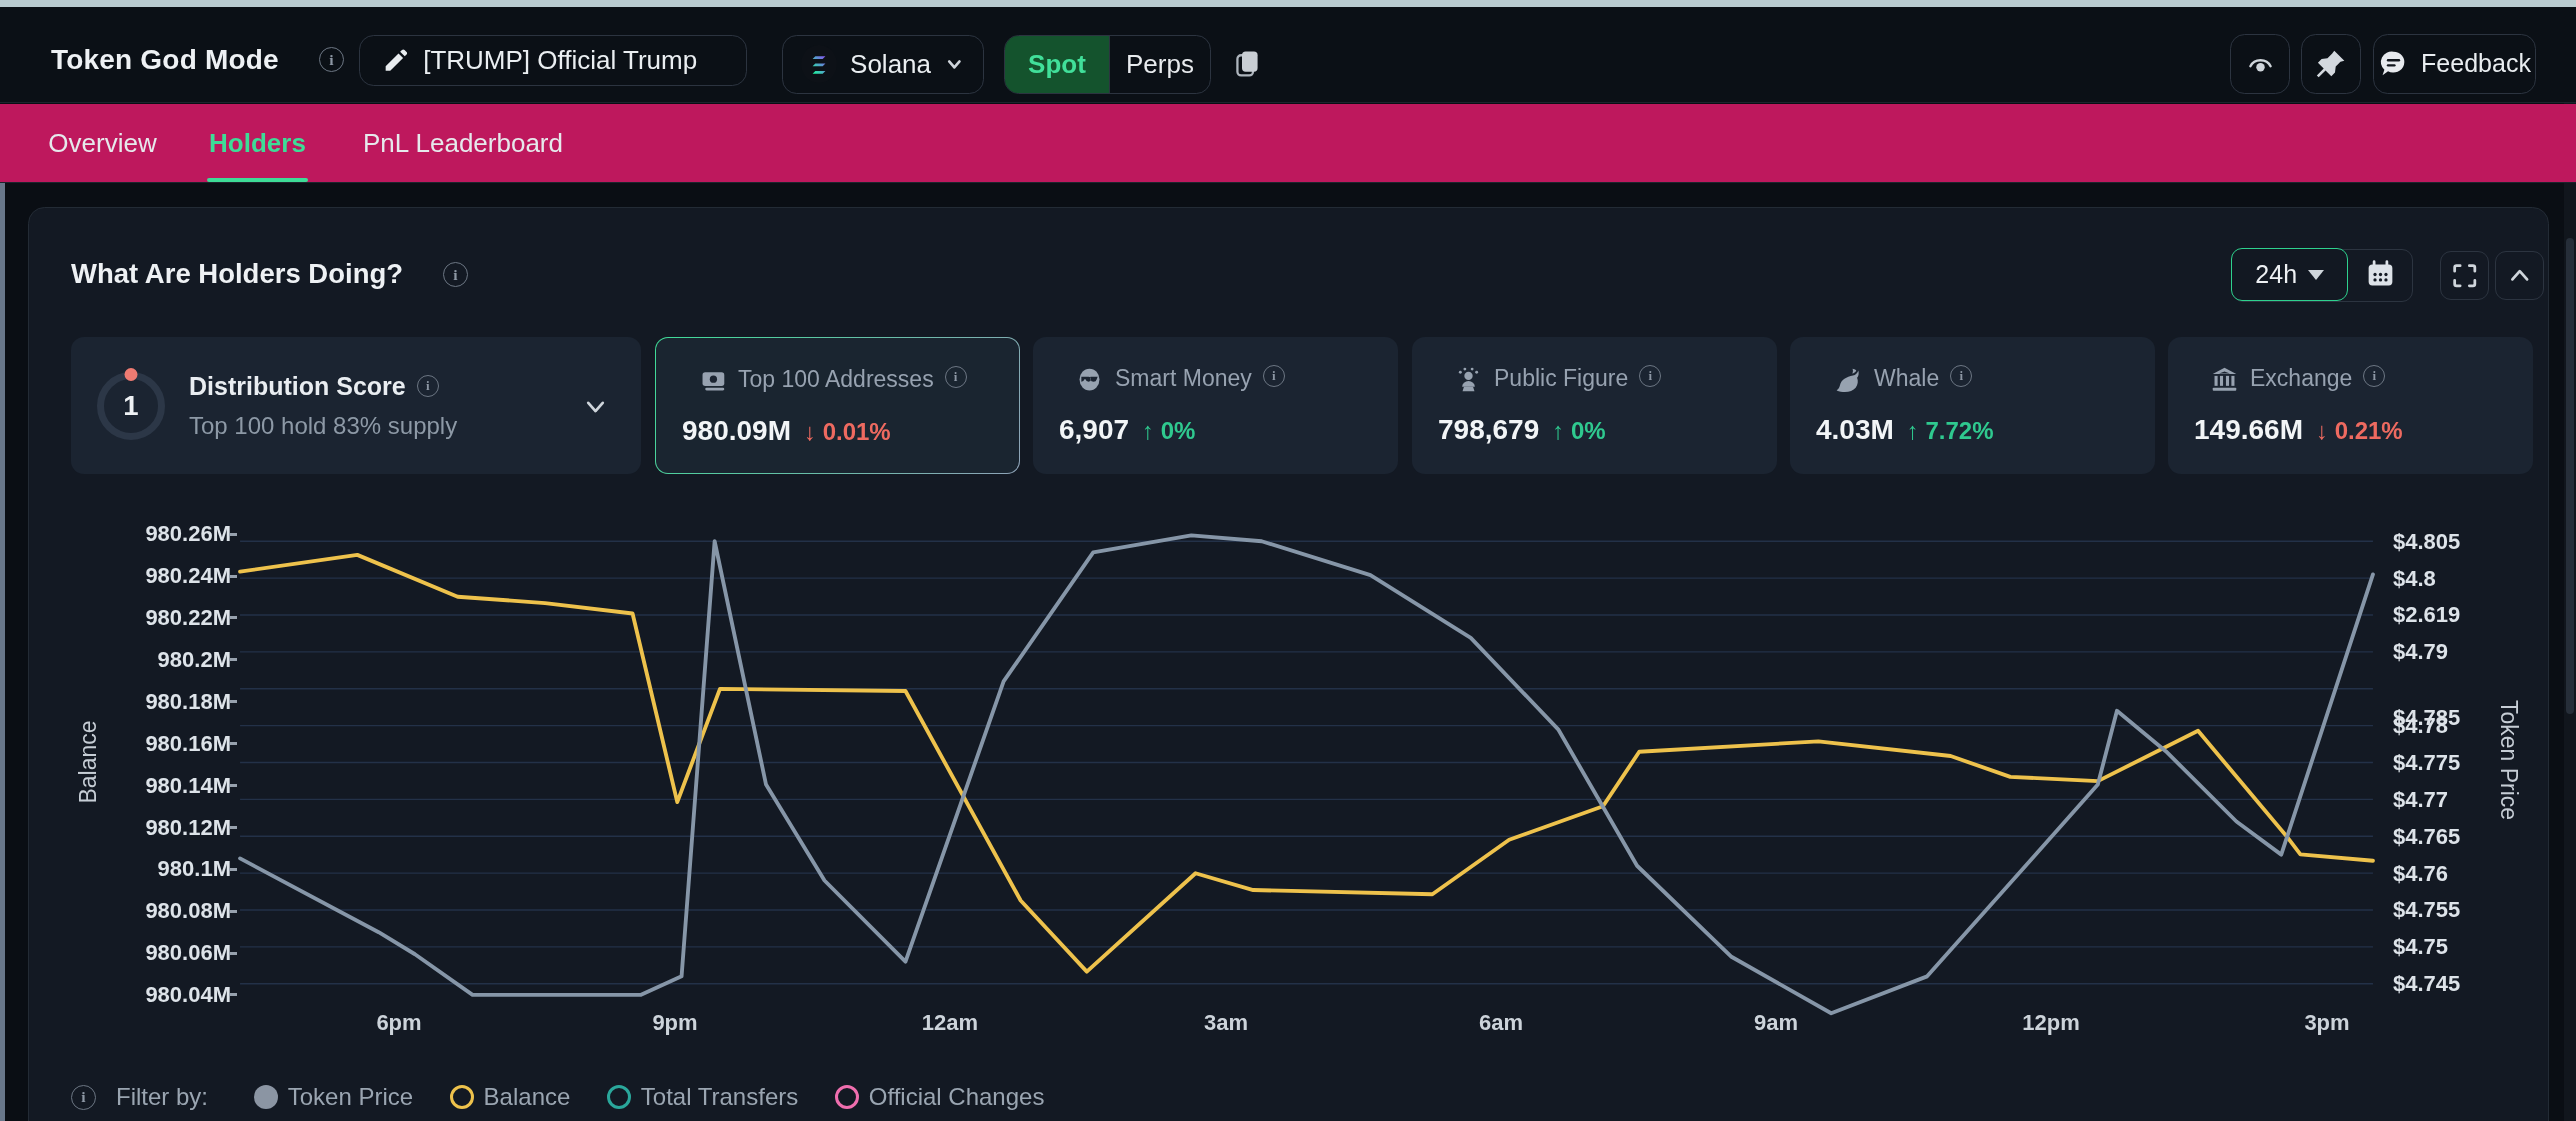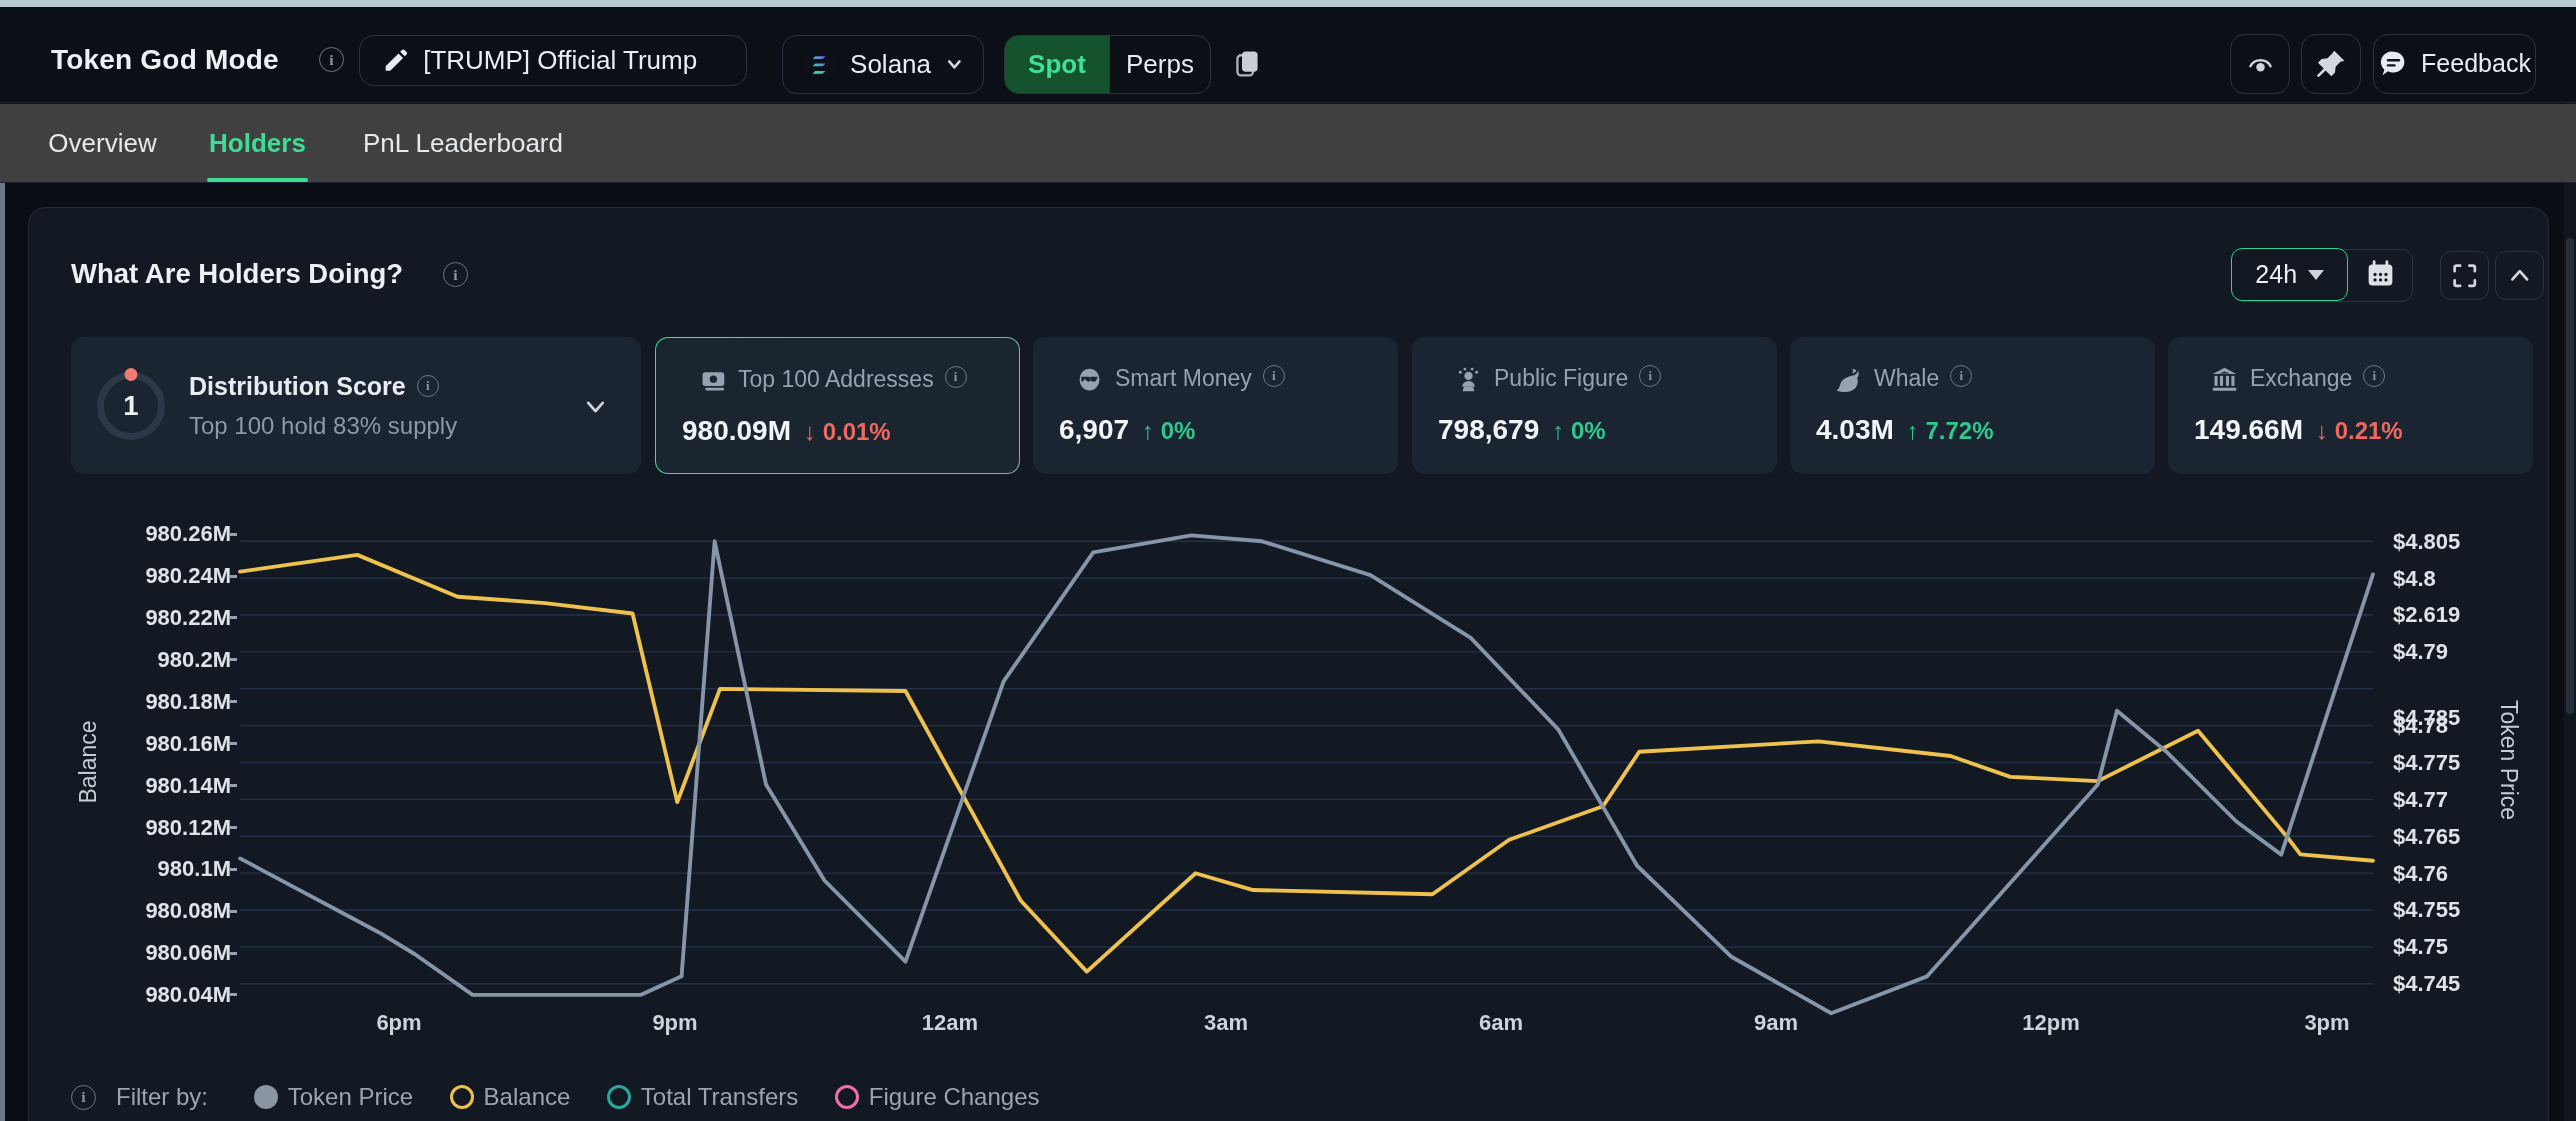--- a/index.html
+++ b/index.html
@@ -34,21 +34,21 @@
                 border-left:1.8px solid #2c3440; }
   #copy-btn { left:1231px; top:40px; }
   .icon-btn { width:60px; height:60px; border:1.8px solid #2c3440; border-radius:14.7px;
               display:flex; align-items:center; justify-content:center; }
   #eye-btn { left:2230px; top:26.6px; }
   #pin-btn { left:2301px; top:26.6px; }
   #feedback-btn { left:2373px; top:26.6px; width:163px; height:60px; border:1.8px solid #2c3440; border-radius:14.7px;
                   display:flex; align-items:center; justify-content:center; gap:12px; font-size:25px; color:#e9edf0; }
 
   
-  #tabbar { left:0; top:104px; width:2576px; height:79px; background:#404040; border-bottom:0.9px solid #1d242d; }
+  #tabbar { left:0; top:104px; width:2576px; height:79px; background:#be185d; border-bottom:0.9px solid #1d242d; }
   .tab { position:absolute; top:0; height:78px; display:flex; align-items:center; font-size:26px; color:#e6e9ec; }
   .tab.active { color:#3edc97; font-weight:700; }
   .tab .underline { position:absolute; left:0; right:0; bottom:0; height:3.7px; background:#3edc97; border-radius:2.7px; }
 
   
   #panel { left:27.5px; top:207px; width:2521px; height:1008px; background:#131923; border:0.9px solid #232b35; border-radius:16.5px; }
   #panel-title { left:71px; top:258px; font-size:27.5px; font-weight:700; }
   #panel-title-info { left:443px; top:262px; }
 
   #tf-group { left:2232px; top:249px; width:181px; height:53px; border:1.8px solid #2c3440; border-radius:11px; }
@@ -414,18 +414,18 @@
       <div class="leg-item">
         <span class="leg-dot selected" style="background: rgb(238, 194, 76); border-color: rgb(238, 194, 76);"></span>
         <span class="llabel">Balance</span>
       </div>
       <div class="leg-item">
         <span class="leg-dot ring" style="background: rgb(42, 167, 155); border-color: rgb(42, 167, 155);"></span>
         <span class="llabel">Total Transfers</span>
       </div>
       <div class="leg-item">
         <span class="leg-dot ring" style="background: rgb(239, 110, 174); border-color: rgb(239, 110, 174);"></span>
-        <span class="llabel">Figure Changes</span>
+        <span class="llabel">Official Changes</span>
       </div>
     </div>
 
 </div>
 
 
 </body></html>

